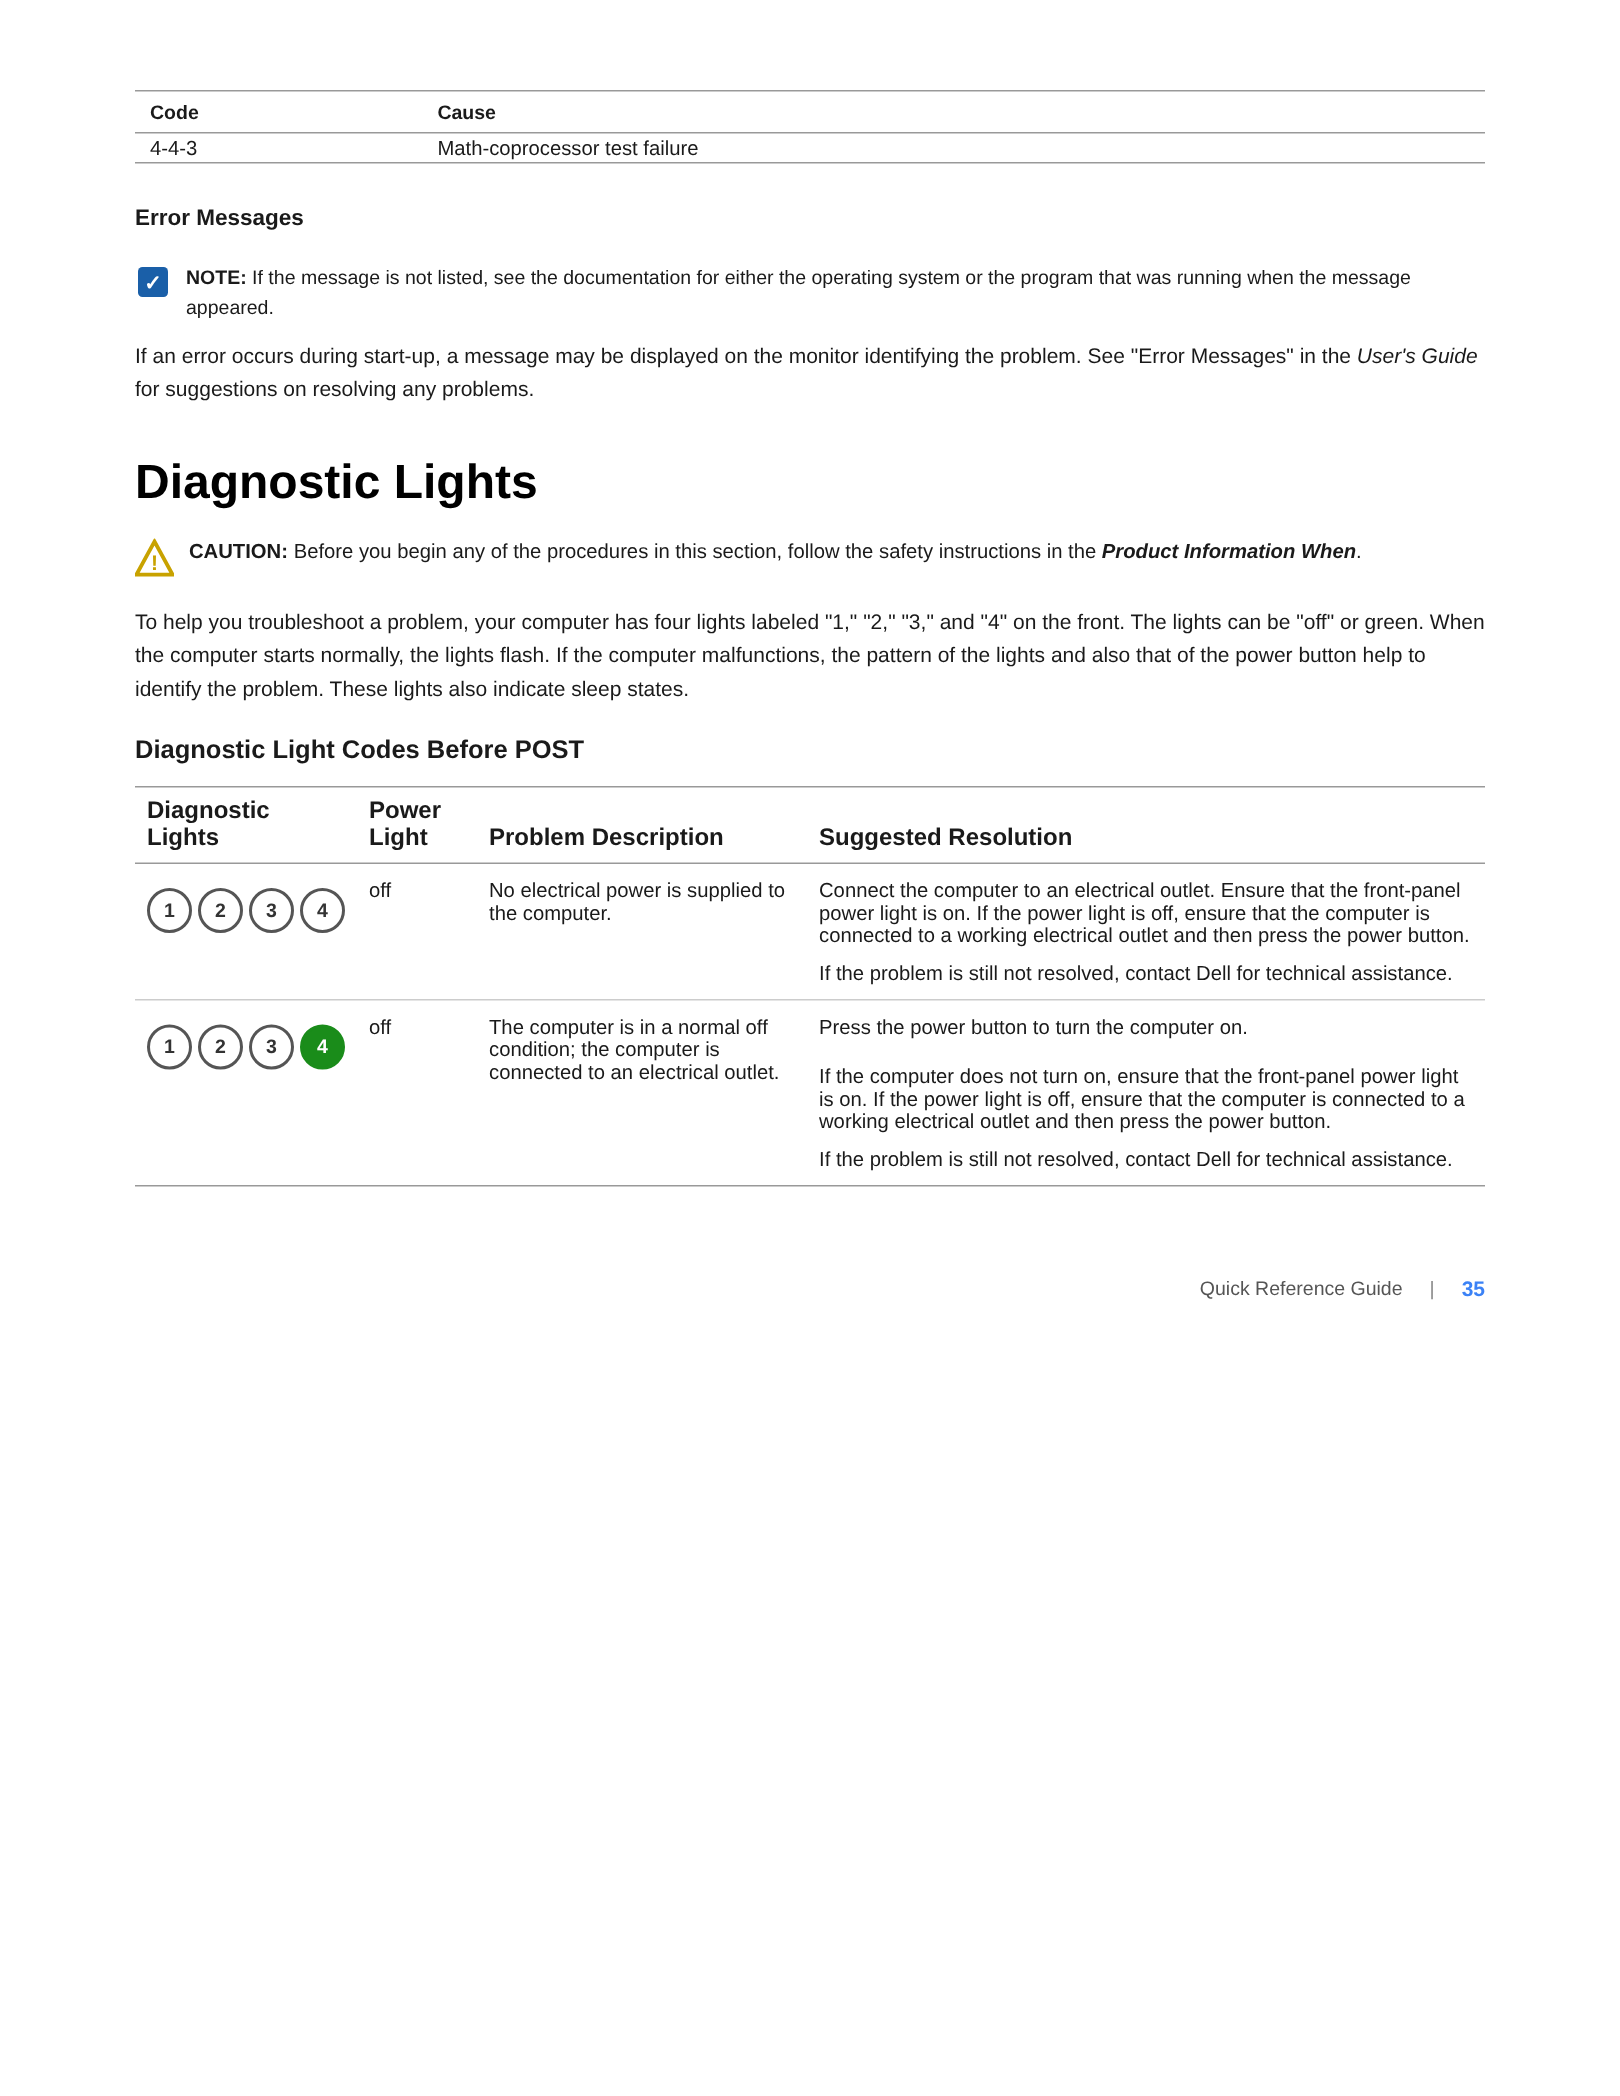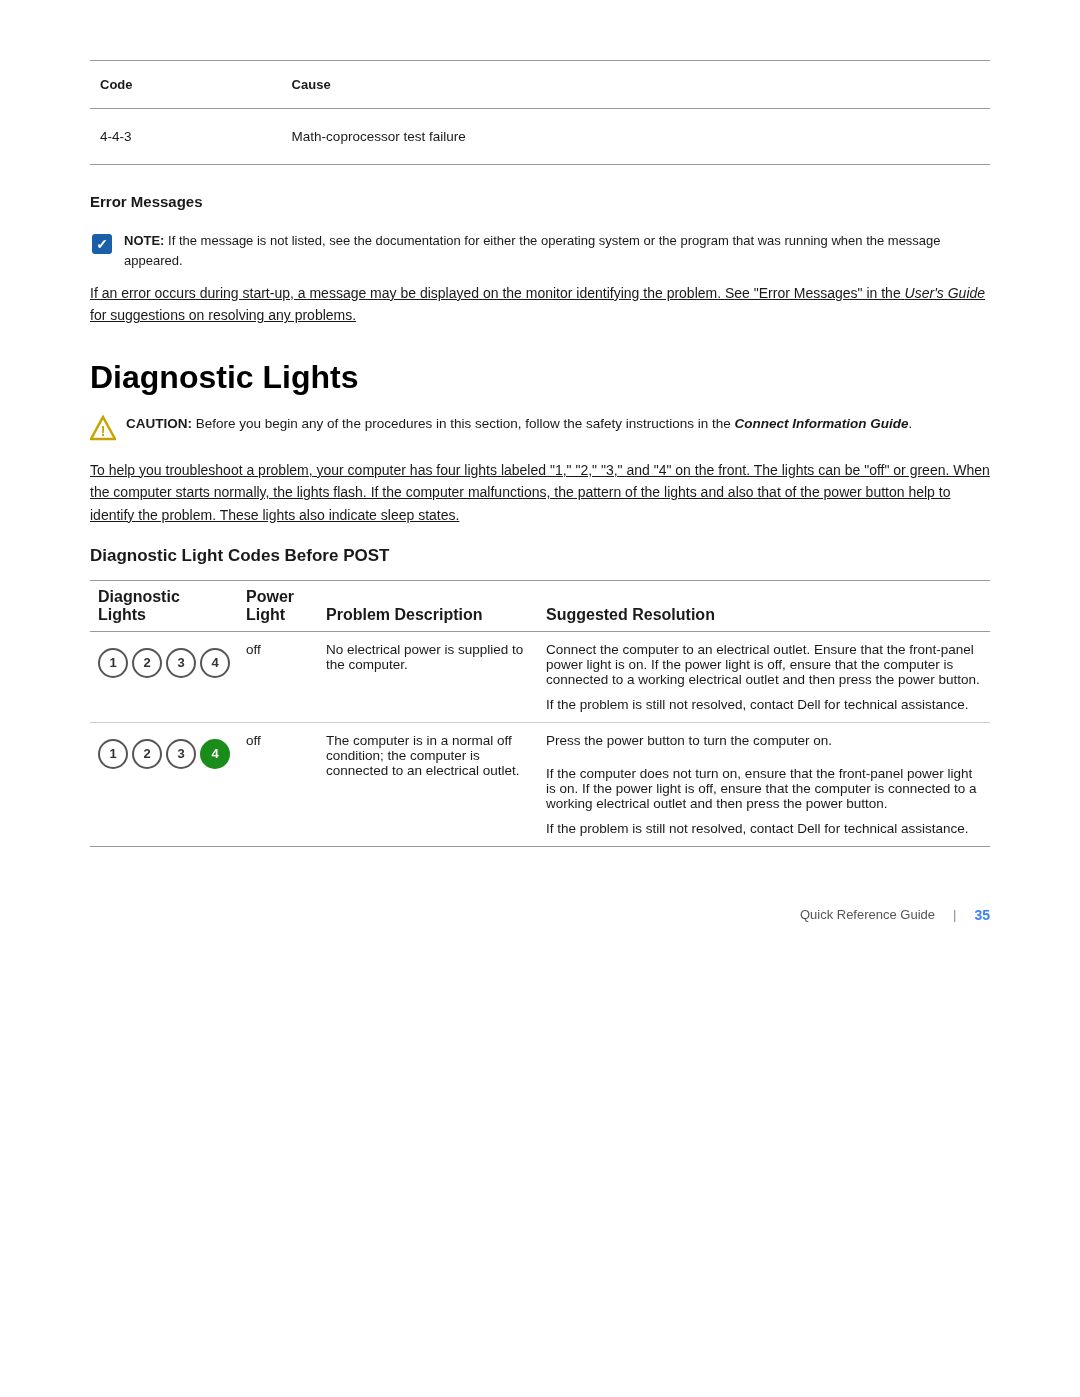--- a/index.html
+++ b/index.html
@@ -16,26 +16,26 @@
     
     .top-table {
       width: 100%;
       border-collapse: collapse;
       margin-bottom: 28px;
     }
     .top-table th {
       font-weight: bold;
       font-size: 13px;
       text-align: left;
-      padding: 16px 10px;
+      padding: 6px 10px;
       border-top: 1.5px solid #999;
       border-bottom: 1px solid #999;
     }
     .top-table td {
-      padding: 20px 10px;
+      padding: 2px 10px;
       font-size: 13.5px;
     }
     .top-table tr:last-child td {
       border-bottom: 1.5px solid #999;
     }
 
     
     .section-heading {
       font-weight: bold;
       font-size: 15px;
@@ -59,21 +59,20 @@
       line-height: 1.5;
     }
     .note-text strong {
       font-weight: bold;
     }
 
     .body-text {
       font-size: 14px;
       line-height: 1.6;
       margin-bottom: 8px;
-      text-decoration: underline;
     }
 
     
     .main-heading {
       font-size: 32px;
       font-weight: bold;
       margin-top: 32px;
       margin-bottom: 18px;
       color: #000;
     }
@@ -221,21 +220,21 @@
 <div>
   <h1 class="main-heading">Diagnostic Lights</h1>
 
   <div class="caution-box">
     <svg class="caution-icon" width="26" height="26" viewBox="0 0 26 26">
       <polygon points="13,2 25,24 1,24" fill="none" stroke="#c8a200" stroke-width="2.5"></polygon>
       <text x="13" y="21" text-anchor="middle" fill="#c8a200" font-size="14" font-weight="bold" font-family="Arial">!</text>
     </svg>
     <div class="caution-text">
       <strong>CAUTION:</strong>
-      <span>Before you begin any of the procedures in this section, follow the safety instructions in the </span><strong><em>Connect Information Guide</em></strong><span>.</span>
+      <span>Before you begin any of the procedures in this section, follow the safety instructions in the </span><strong><em>Product Information When</em></strong><span>.</span>
     </div>
   </div>
 
   <p class="body-text">To help you troubleshoot a problem, your computer has four lights labeled "1," "2," "3," and "4" on the front. The lights can be "off" or green. When the computer starts normally, the lights flash. If the computer malfunctions, the pattern of the lights and also that of the power button help to identify the problem. These lights also indicate sleep states.</p>
 
   <div class="sub-heading">Diagnostic Light Codes Before POST</div>
 
   <table class="diag-table">
     <thead>
       <tr>

